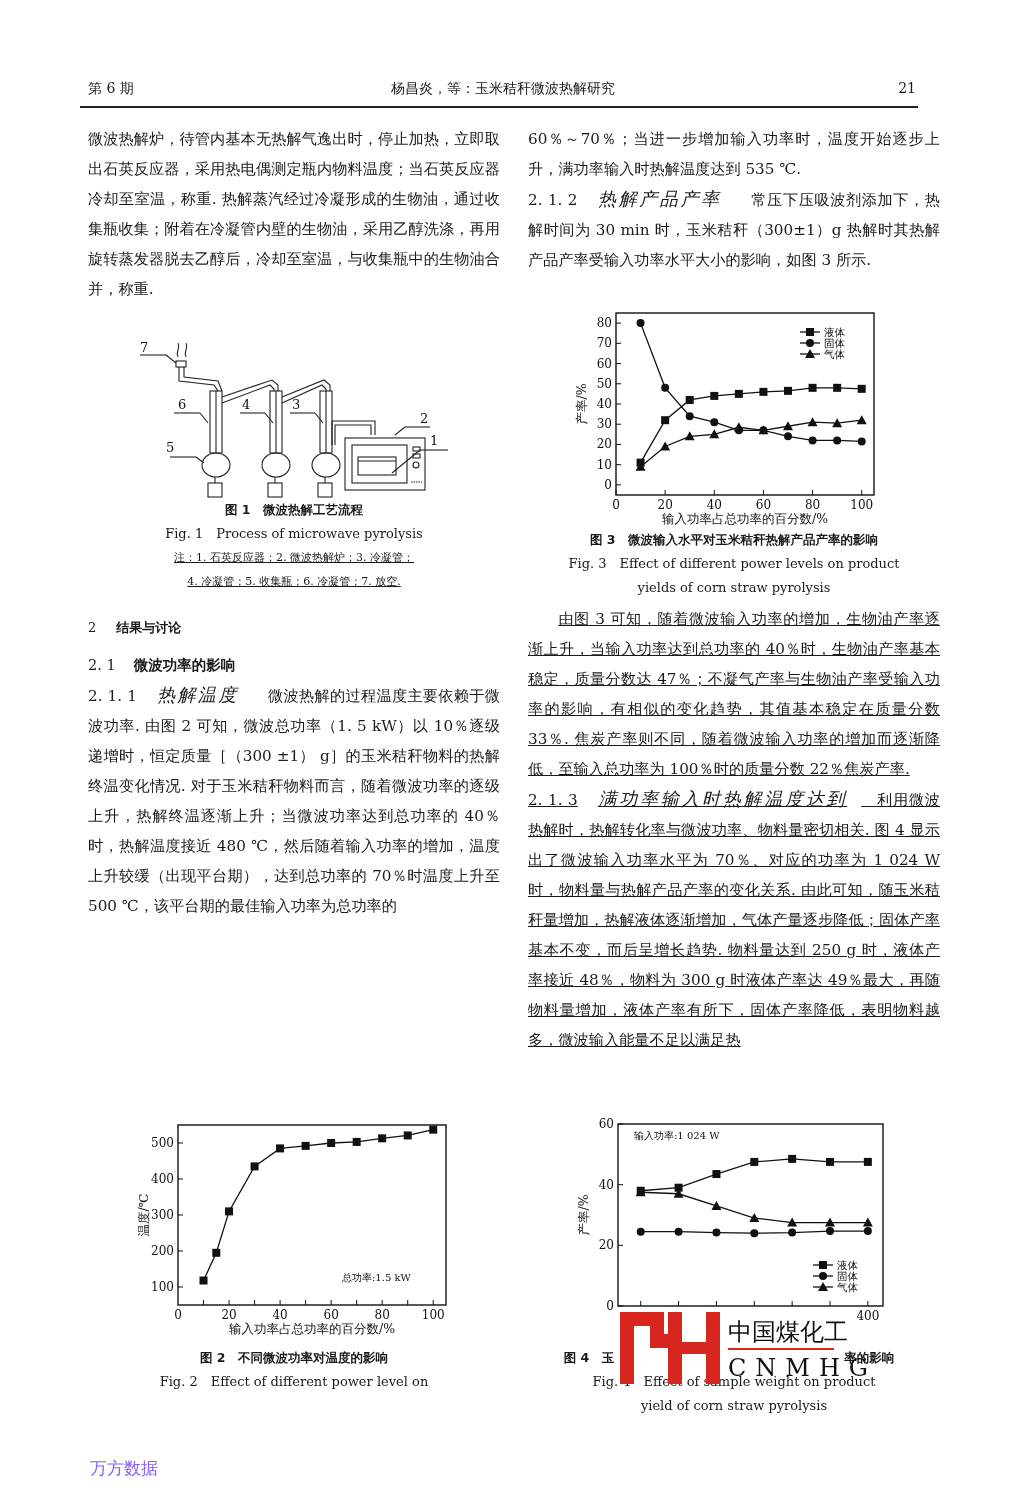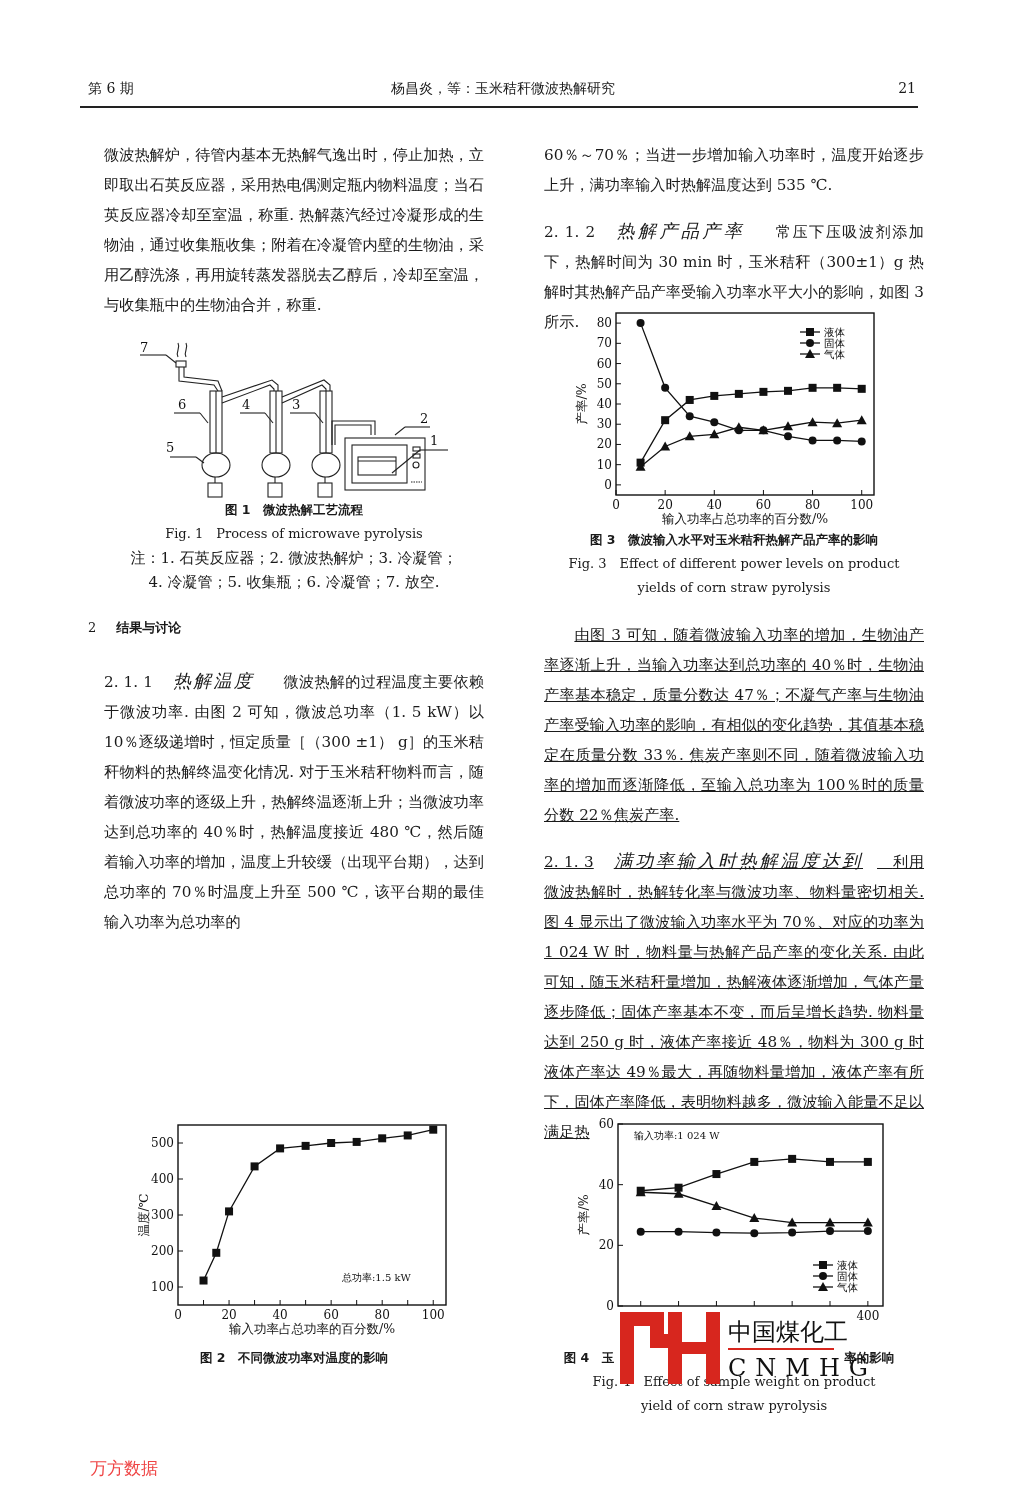--- a/index.html
+++ b/index.html
@@ -5,34 +5,34 @@
   html, body { margin: 0; padding: 0; background: #fff; }
   body { width: 1023px; height: 1503px; position: relative; overflow: hidden;
          font-family: "DejaVu Serif", "Liberation Serif", serif; color: #1a1a1a; }
   .header { position: absolute; left: 88px; top: 78px; width: 828px; height: 28px; }
   .header span { position: absolute; top: 2px; font-size: 14px; }
   .hdr-left { left: 0; }
   .hdr-center { left: 300px; width: 230px; text-align: center; }
   .hdr-right { right: 0; }
   .hdr-rule { position: absolute; left: 80px; top: 106px; width: 838px; height: 2px; background: #222; }
   .col { position: absolute; width: 412px; font-size: 15.2px; line-height: 30px; }
-  .col p { margin: 16px; text-align: justify; }
+  .col p { margin: 0; text-align: justify; }
   .indent { text-indent: 2em; }
   .sec-h2 { font-family: "DejaVu Sans", sans-serif; font-weight: bold; font-size: 13px; line-height: 44px; }
   .sec-h2 .num { font-family: "DejaVu Serif", serif; font-weight: normal; margin-right: 20px; }
   .sec-h3 { font-weight: bold; font-family: "DejaVu Sans", sans-serif; font-size: 14.5px; }
   .sec-h3 .num { font-family: "DejaVu Serif", serif; font-weight: normal; margin-right: 18px; }
   .subhead { font-style: italic; font-size: 18px; margin: 0 14px; letter-spacing: 2px; }
   .subnum { margin-right: 6px; }
   .caption { text-align: center; font-size: 13px; line-height: 24px; }
   .caption .cn { font-family: "DejaVu Sans", sans-serif; font-weight: bold; font-size: 12.5px; }
-  .caption .note { font-size: 15px; line-height: 24px; }
+  .caption .note { font-size: 11px; line-height: 24px; text-decoration: underline; }
   svg text { font-family: "DejaVu Serif", "Liberation Serif", serif; fill: #111; }
   .watermark { position: absolute; left: 620px; top: 1312px; width: 280px; height: 72px; }
-  .wf-footer { position: absolute; left: 90px; top: 1457px; font-family: "DejaVu Sans", sans-serif; font-size: 17px; color: #ef4444; }
+  .wf-footer { position: absolute; left: 90px; top: 1457px; font-family: "DejaVu Sans", sans-serif; font-size: 17px; color: #8b5cf6; }
 </style>
 </head>
 <body>
 
 <div class="header">
   <span class="hdr-left">第 6 期</span>
   <span class="hdr-center">杨昌炎，等：玉米秸秆微波热解研究</span>
   <span class="hdr-right">21</span>
 </div>
 <div class="hdr-rule"></div>
@@ -138,20 +138,23 @@
 <div class="caption" style="position:absolute; left:88px; top:498px; width:412px;">
   <div class="cn">图 1　微波热解工艺流程</div>
   <div>Fig. 1　Process of microwave pyrolysis</div>
   <div class="note">注：1. 石英反应器；2. 微波热解炉；3. 冷凝管；</div>
   <div class="note">4. 冷凝管；5. 收集瓶；6. 冷凝管；7. 放空.</div>
 </div>
 
 <div class="col" style="left:88px; top:600px;">
   <div class="sec-h2" style="margin-top:6px;">
     <span class="num">2</span><span>结果与讨论</span>
+  </div>
+  <div class="sec-h3">
+    <span class="num">2. 1</span><span>微波功率的影响</span>
   </div>
   <p>
     <span class="subnum">2. 1. 1</span><span class="subhead">热解温度</span>　<span>微波热解的过程温度主要依赖于微波功率. 由图 2 可知，微波总功率（1. 5 kW）以 10％逐级递增时，恒定质量［（300 ±1） g］的玉米秸秆物料的热解终温变化情况. 对于玉米秸秆物料而言，随着微波功率的逐级上升，热解终温逐渐上升；当微波功率达到总功率的 40％时，热解温度接近 480 ℃，然后随着输入功率的增加，温度上升较缓（出现平台期），达到总功率的 70％时温度上升至 500 ℃，该平台期的最佳输入功率为总功率的</span>
   </p>
 </div>
 
 <svg id="fig2" style="position:absolute; left:130px; top:1120px;" width="330" height="225">
     <rect x="48" y="5" width="268" height="180" fill="none" stroke="#111" stroke-width="1.4"></rect>
     <line x1="48" y1="167" x2="53" y2="167" stroke="#111"></line>
     <text x="44" y="171" text-anchor="end" font-size="12">100</text>
@@ -191,20 +194,21 @@
     <rect x="197.14285714285714" y="19" width="8" height="8" fill="#111"></rect>
     <rect x="222.66666666666666" y="17.919999999999987" width="8" height="8" fill="#111"></rect>
     <rect x="248.19047619047618" y="14.319999999999993" width="8" height="8" fill="#111"></rect>
     <rect x="273.71428571428567" y="11.439999999999998" width="8" height="8" fill="#111"></rect>
     <rect x="299.2380952380952" y="5.680000000000007" width="8" height="8" fill="#111"></rect>
     <text x="212" y="161" font-size="10">总功率:1.5 kW</text>
   </svg>
 
 <div class="caption" style="position:absolute; left:88px; top:1346px; width:412px;">
   <div class="cn">图 2　不同微波功率对温度的影响</div>
+  <div>Fig. 2　Effect of different power level on</div>
 </div>
 
 <div class="col" style="left:528px; top:124px;">
   <p>60％～70％；当进一步增加输入功率时，温度开始逐步上升，满功率输入时热解温度达到 535 ℃.</p>
   <p>
     <span class="subnum">2. 1. 2</span><span class="subhead">热解产品产率</span>　<span>常压下压吸波剂添加下，热解时间为 30 min 时，玉米秸秆（300±1）g 热解时其热解产品产率受输入功率水平大小的影响，如图 3 所示.</span>
   </p>
 </div>
 
 <svg id="fig3" style="position:absolute; left:560px; top:308px;" width="330" height="220">

